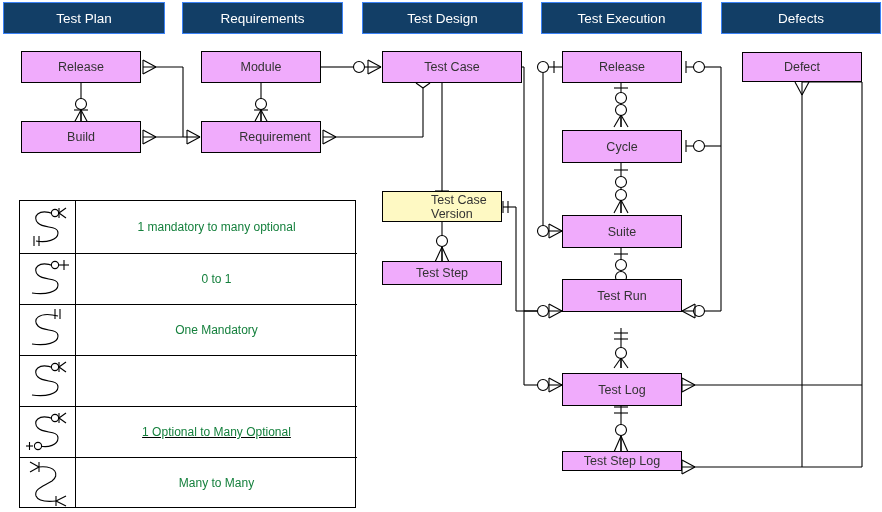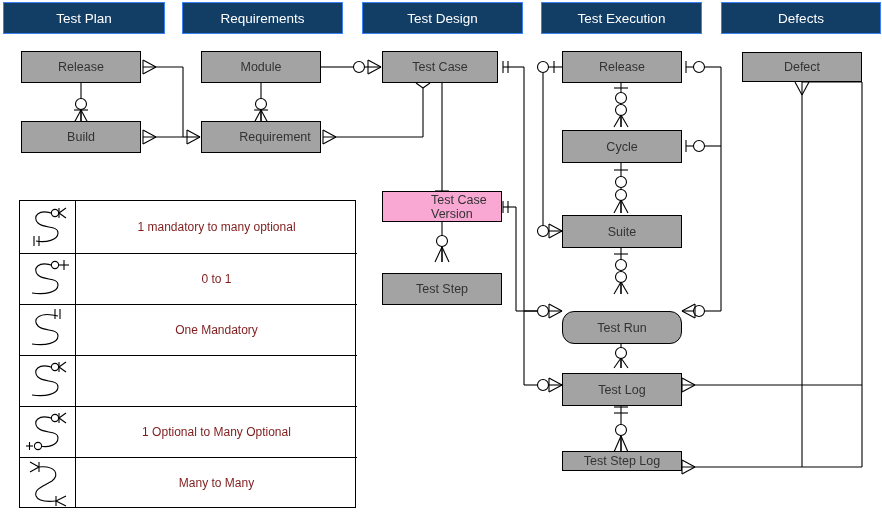--- a/index.html
+++ b/index.html
@@ -9,42 +9,42 @@
   }
   #canvas{position:absolute;left:0;top:0;width:882px;height:512px;}
   .hdr{
     position:absolute;height:32px;background:#123E66;
     border:1px solid #3b82f6;
     color:#ffffff;font-size:13.5px;
     display:flex;align-items:center;justify-content:center;
     box-sizing:border-box;
   }
   .ent{
-    position:absolute;background:#a3a3a3;border:1px solid #000000;
+    position:absolute;background:#f0abfc;border:1px solid #000000;
     box-sizing:border-box;color:#333333;font-size:12.5px;
     display:flex;align-items:center;justify-content:center;
   }
-  .ent.hl{background:#f9a8d4;padding-left:48px;}
+  .ent.hl{background:#fef9c3;padding-left:48px;}
   .legend-box{
     position:absolute;left:19px;top:200px;width:337px;height:308px;
     border:1px solid #000;box-sizing:border-box;background:#fff;
   }
   .legend-row{
     position:absolute;left:0;width:337px;box-sizing:border-box;
     border-bottom:1px solid #000;display:flex;
   }
   .legend-row.last{border-bottom:none;}
   .legend-sym{
     width:56px;flex:0 0 56px;border-right:1px solid #000;
     display:flex;align-items:center;justify-content:center;
     box-sizing:border-box;
   }
   .legend-lbl{
     flex:1;display:flex;align-items:center;justify-content:center;
-    font-size:12px;color:#7f1d1d;box-sizing:border-box;
+    font-size:12px;color:#15803d;box-sizing:border-box;
   }
   svg{display:block;}
   .ln{stroke:#000;stroke-width:1.1;fill:none;}
   .sym{stroke:#000;stroke-width:1.1;fill:none;}
   .symf{stroke:#000;stroke-width:1.1;fill:#fff;}
 </style>
 </head>
 <body>
 
 <svg id="canvas" viewBox="0 0 882 512" width="882" height="512">
@@ -239,40 +239,40 @@
   <span>Build</span>
 </div>
 
 <div class="ent" style="left:201px;top:51px;width:120px;height:32px;">
   <span>Module</span>
 </div>
 <div class="ent" style="left:201px;top:121px;width:120px;height:32px;padding-left:28px;">
   <span>Requirement</span>
 </div>
 
-<div class="ent" style="left:382px;top:51px;width:116px;height:32px;">
+<div class="ent" style="left:382px;top:51px;width:140px;height:32px;">
   <span>Test Case</span>
 </div>
 <div class="ent hl" style="left:382px;top:191px;width:120px;height:31px;">
   <span>Test Case Version</span>
 </div>
-<div class="ent" style="left:382px;top:261px;width:120px;height:32px;margin-top:12px;">
+<div class="ent" style="left:382px;top:261px;width:120px;height:24px;">
   <span>Test Step</span>
 </div>
 
 <div class="ent" style="left:562px;top:51px;width:120px;height:32px;">
   <span>Release</span>
 </div>
 <div class="ent" style="left:562px;top:130px;width:120px;height:33px;">
   <span>Cycle</span>
 </div>
 <div class="ent" style="left:562px;top:215px;width:120px;height:33px;">
   <span>Suite</span>
 </div>
-<div class="ent" style="left:562px;top:311px;width:120px;height:33px;border-radius:12px;">
+<div class="ent" style="left:562px;top:279px;width:120px;height:33px;">
   <span>Test Run</span>
 </div>
 <div class="ent" style="left:562px;top:373px;width:120px;height:33px;">
   <span>Test Log</span>
 </div>
 <div class="ent" style="left:562px;top:451px;width:120px;height:20px;">
   <span>Test Step Log</span>
 </div>
 
 <div class="ent" style="left:742px;top:52px;width:120px;height:30px;">
@@ -324,21 +324,21 @@
       <svg width="48" height="48" viewBox="0 0 48 48">
         <path class="sym" d="M30 11 C14 5, 8 14, 14 20 C20 26, 34 22, 34 30 C34 37, 22 40, 8 38"></path>
         <circle class="symf" cx="31" cy="10" r="3.6"></circle>
         <line class="sym" x1="42" y1="5" x2="35" y2="10"></line>
         <line class="sym" x1="42" y1="15" x2="35" y2="10"></line>
         <line class="sym" x1="35" y1="5" x2="35" y2="15"></line>
       </svg>
     </div>
   </div>
 
-  <div class="legend-row" style="top:206px;height:51px;">
+  <div class="legend-row" style="top:206px;height:51px;text-decoration:underline;">
     <div class="legend-sym">
       <svg width="48" height="48" viewBox="0 0 48 48">
         <path class="sym" d="M30 11 C14 5, 8 14, 14 20 C20 26, 34 22, 34 30 C34 37, 24 40, 16 38"></path>
         <circle class="symf" cx="31" cy="10" r="3.6"></circle>
         <line class="sym" x1="42" y1="5" x2="35" y2="10"></line>
         <line class="sym" x1="42" y1="15" x2="35" y2="10"></line>
         <line class="sym" x1="35" y1="5" x2="35" y2="15"></line>
         <circle class="symf" cx="14" cy="38" r="3.6"></circle>
         <line class="sym" x1="5" y1="38" x2="5" y2="38"></line>
         <line class="sym" x1="2" y1="38" x2="9" y2="38"></line>

